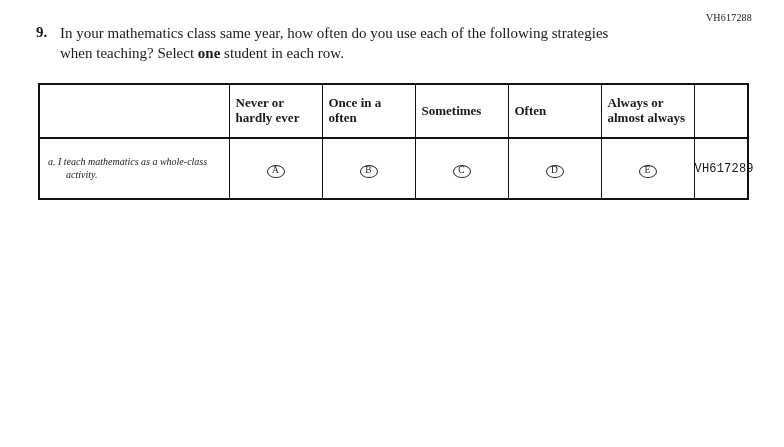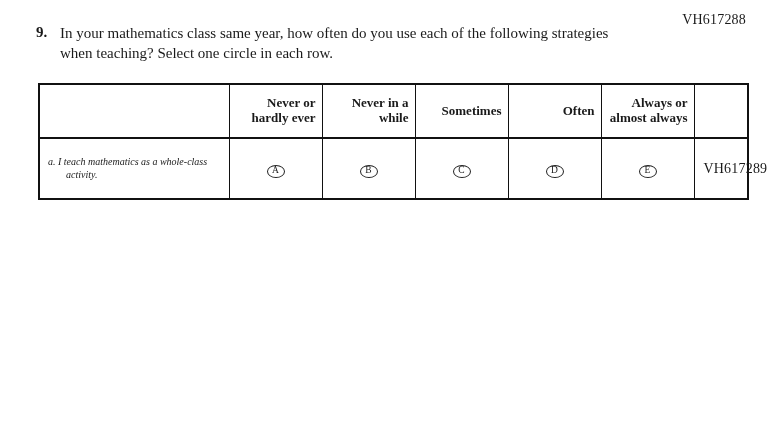--- a/index.html
+++ b/index.html
@@ -12,61 +12,61 @@
     overflow: hidden;
   }
   .page {
     position: relative;
     width: 784px;
     height: 447px;
   }
   .accession-top {
     position: absolute;
     top: 12px;
-    right: 38px;
-    font-size: 14px;
+    right: 32px;
+    font-size: 10px;
     letter-spacing: 0.2px;
   }
   .question-block {
     position: absolute;
     top: 24px;
     left: 36px;
     display: flex;
     width: 600px;
   }
   .q-number {
     font-weight: bold;
     font-size: 15px;
     width: 24px;
     flex: 0 0 24px;
   }
   .q-text {
     font-size: 15px;
     width: 556px;
     line-height: 1.3;
   }
-  .q-text .bold { font-weight: normal; }
+  .q-text .bold { font-weight: bold; }
   table.survey {
     position: absolute;
     top: 83px;
     left: 38px;
     width: 709px;
     border-collapse: collapse;
     table-layout: fixed;
   }
   table.survey td, table.survey th {
     border: 1px solid #111;
     vertical-align: middle;
   }
   table.survey { border: 2px solid #111; }
   tr.header-row th { border-bottom: 2px solid #111; }
   tr.header-row th {
     font-size: 13px;
     font-weight: bold;
-    text-align: right;
+    text-align: left;
     line-height: 1.15;
     padding: 4px 6px;
     height: 54px;
   }
   td.row-label {
     font-size: 10px;
     line-height: 1.25;
     padding: 4px 6px 4px 26px;
     text-indent: -18px;
     vertical-align: top;
@@ -81,56 +81,57 @@
     justify-content: center;
     width: 18px;
     height: 13px;
     border: 1px solid #222;
     border-radius: 50%;
     font-size: 9.5px;
     line-height: 1;
     font-family: "Liberation Serif", serif;
   }
   td.code-cell {
-    font-size: 14px;
-    padding-left: 9px;
+    font-size: 12px;
+    padding-left: 0;
     letter-spacing: 0.2px;
     vertical-align: middle;
+    font-family: Liberation Mono, monospace;
   }
   tr.row-a td, tr.row-b td, tr.row-c td { height: 61px; }
   tr.row-d td { height: 45px; }
   tr.row-e td { height: 73px; }
 </style>
 </head>
 <body>
 
 <div class="page">
 
   <div class="accession-top">VH617288</div>
 
   <div class="question-block">
     <span class="q-number">9.</span>
-    <span class="q-text"><span>In your mathematics class same year, how often do you use each of the following strategies when teaching? Select </span><span class="bold">one</span><span> circle in each row.</span></span>
+    <span class="q-text"><span>In your mathematics class same year, how often do you use each of the following strategies when teaching? Select </span><span class="bold">one</span><span> student in each row.</span></span>
   </div>
 
   <table class="survey">
     <colgroup>
       <col style="width:190px">
       <col style="width:93px">
       <col style="width:93px">
       <col style="width:93px">
       <col style="width:93px">
       <col style="width:93px">
       <col style="width:54px">
     </colgroup>
     <tbody>
         <tr class="header-row">
       <th></th>
       <th>Never or hardly ever</th>
-      <th>Never in a while</th>
+      <th>Once in a often</th>
       <th>Sometimes</th>
       <th>Often</th>
       <th>Always or almost always</th>
       <th></th>
     </tr>
 
     <tr class="row-a">
       <td class="row-label">a. I teach mathematics as a whole-class activity.</td>
       <td class="option-cell"><span class="bubble">A</span></td>
       <td class="option-cell"><span class="bubble">B</span></td>

